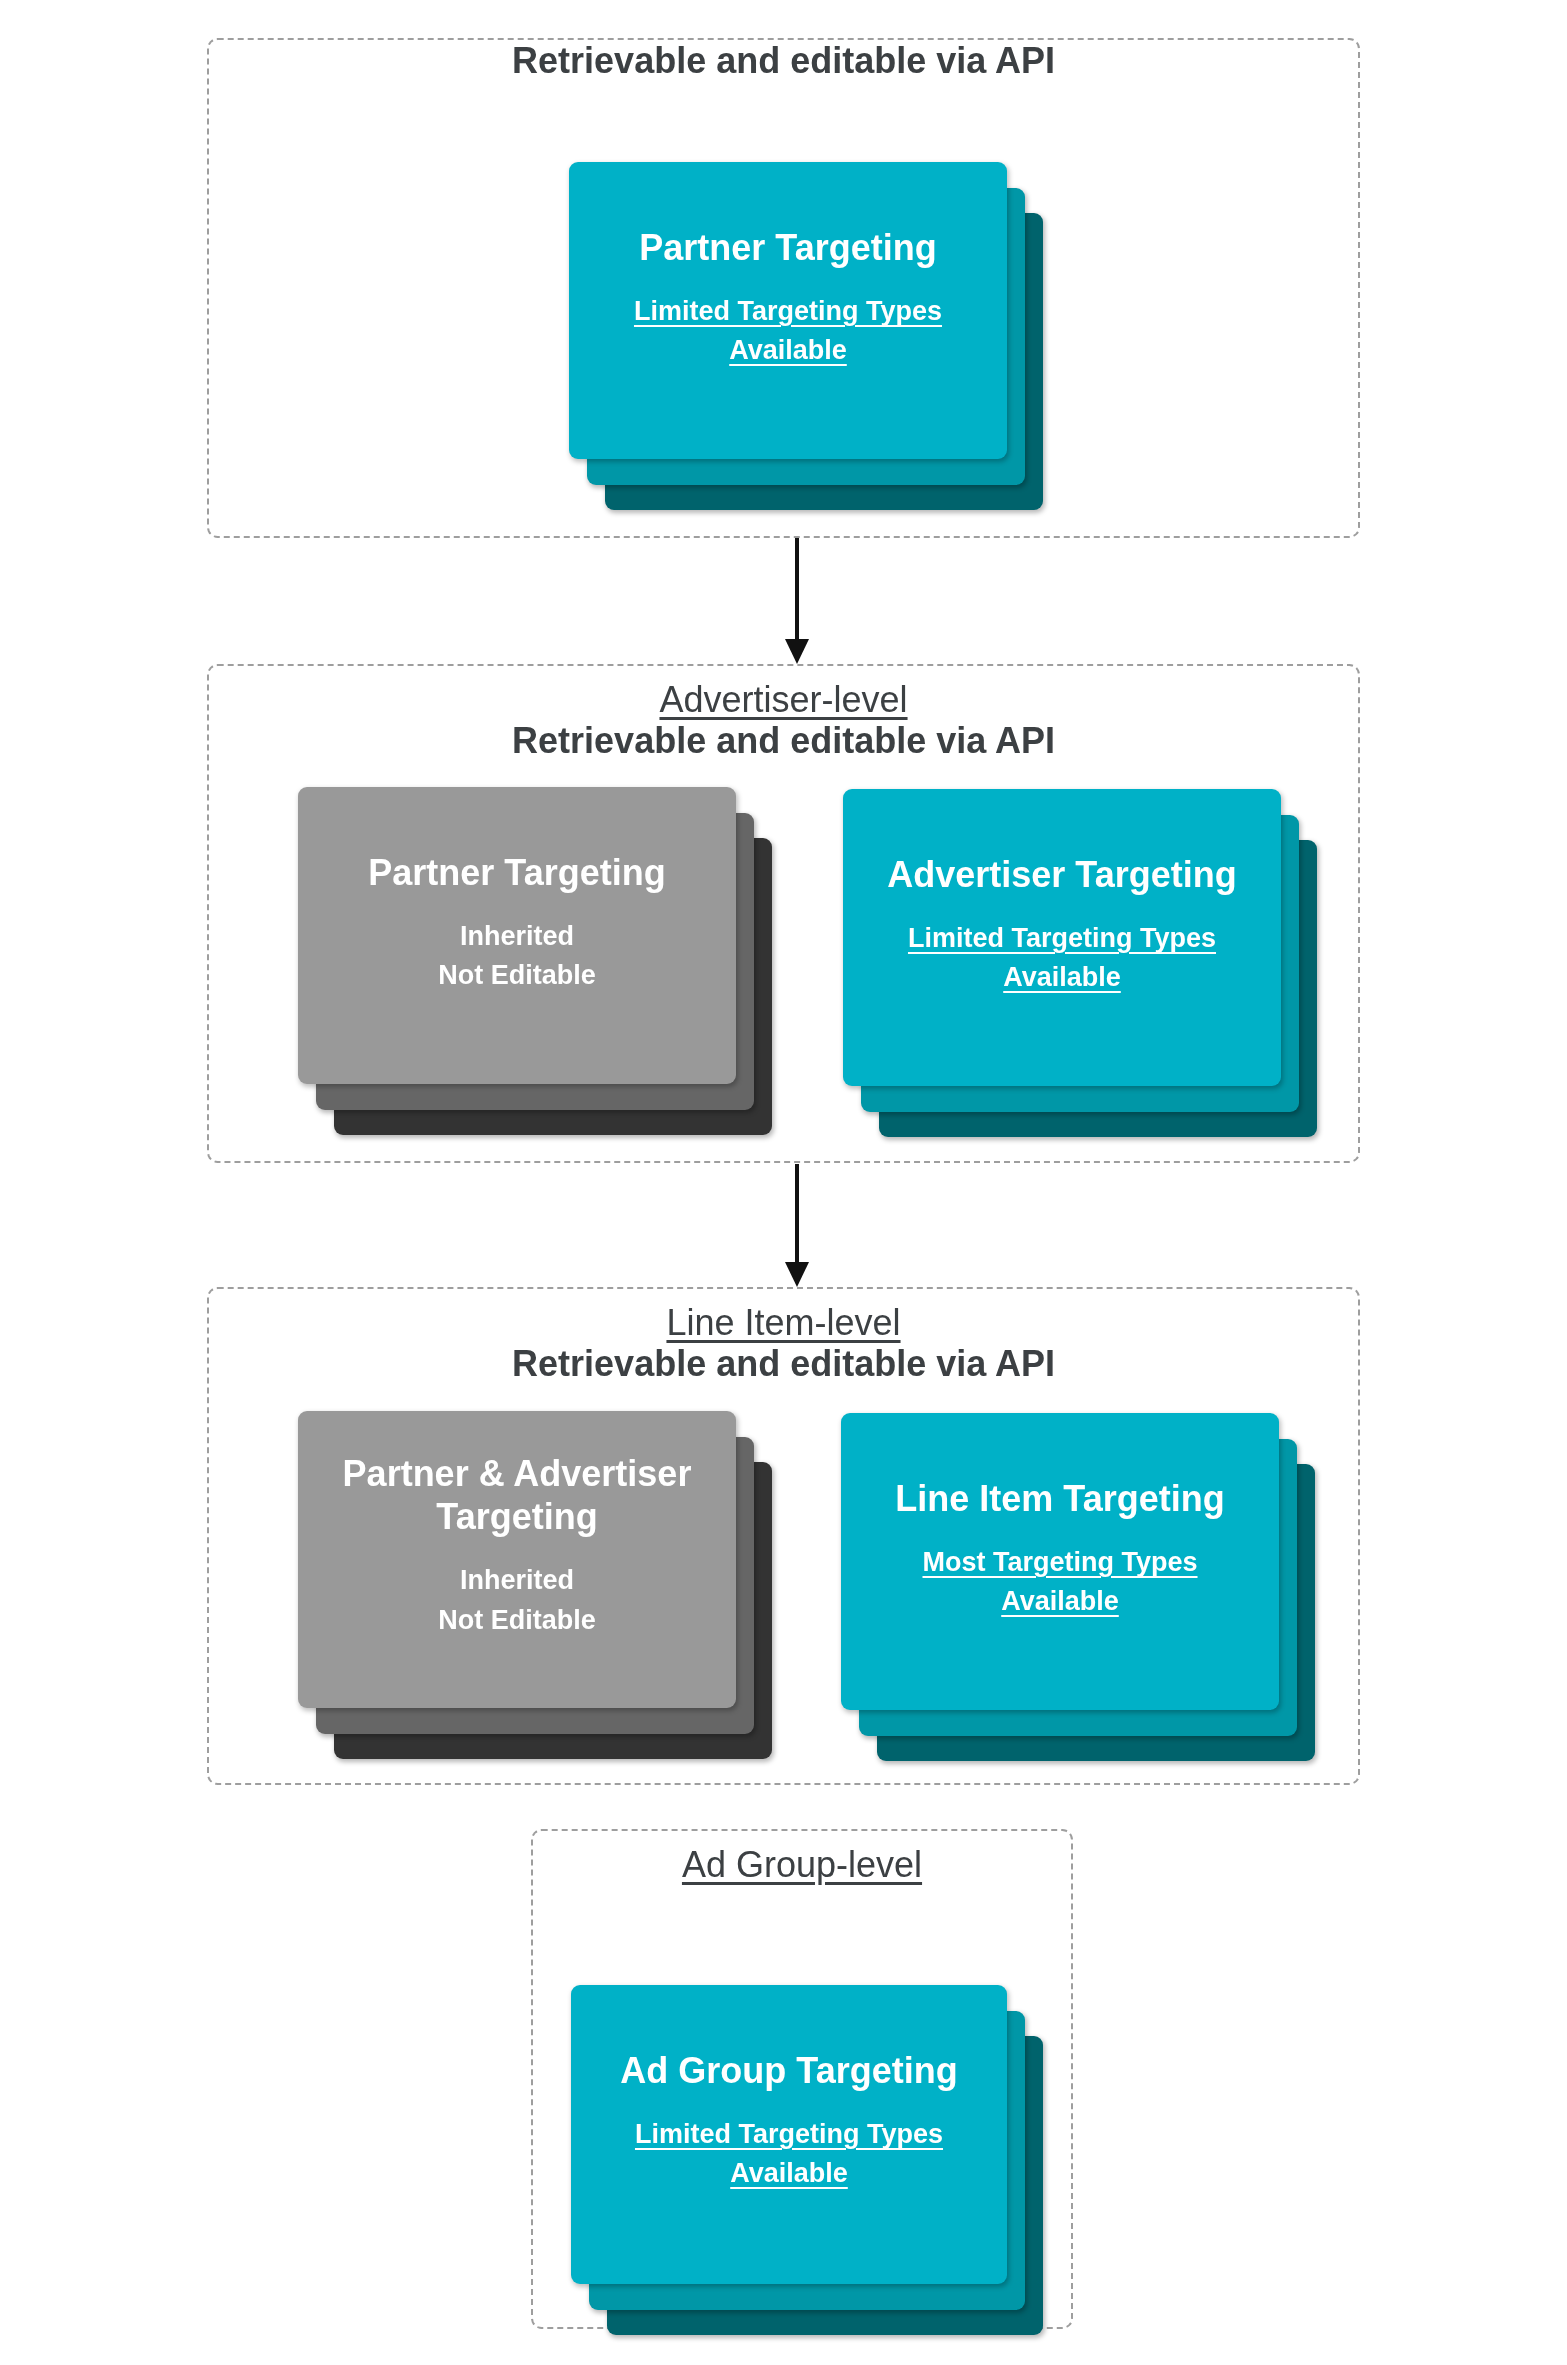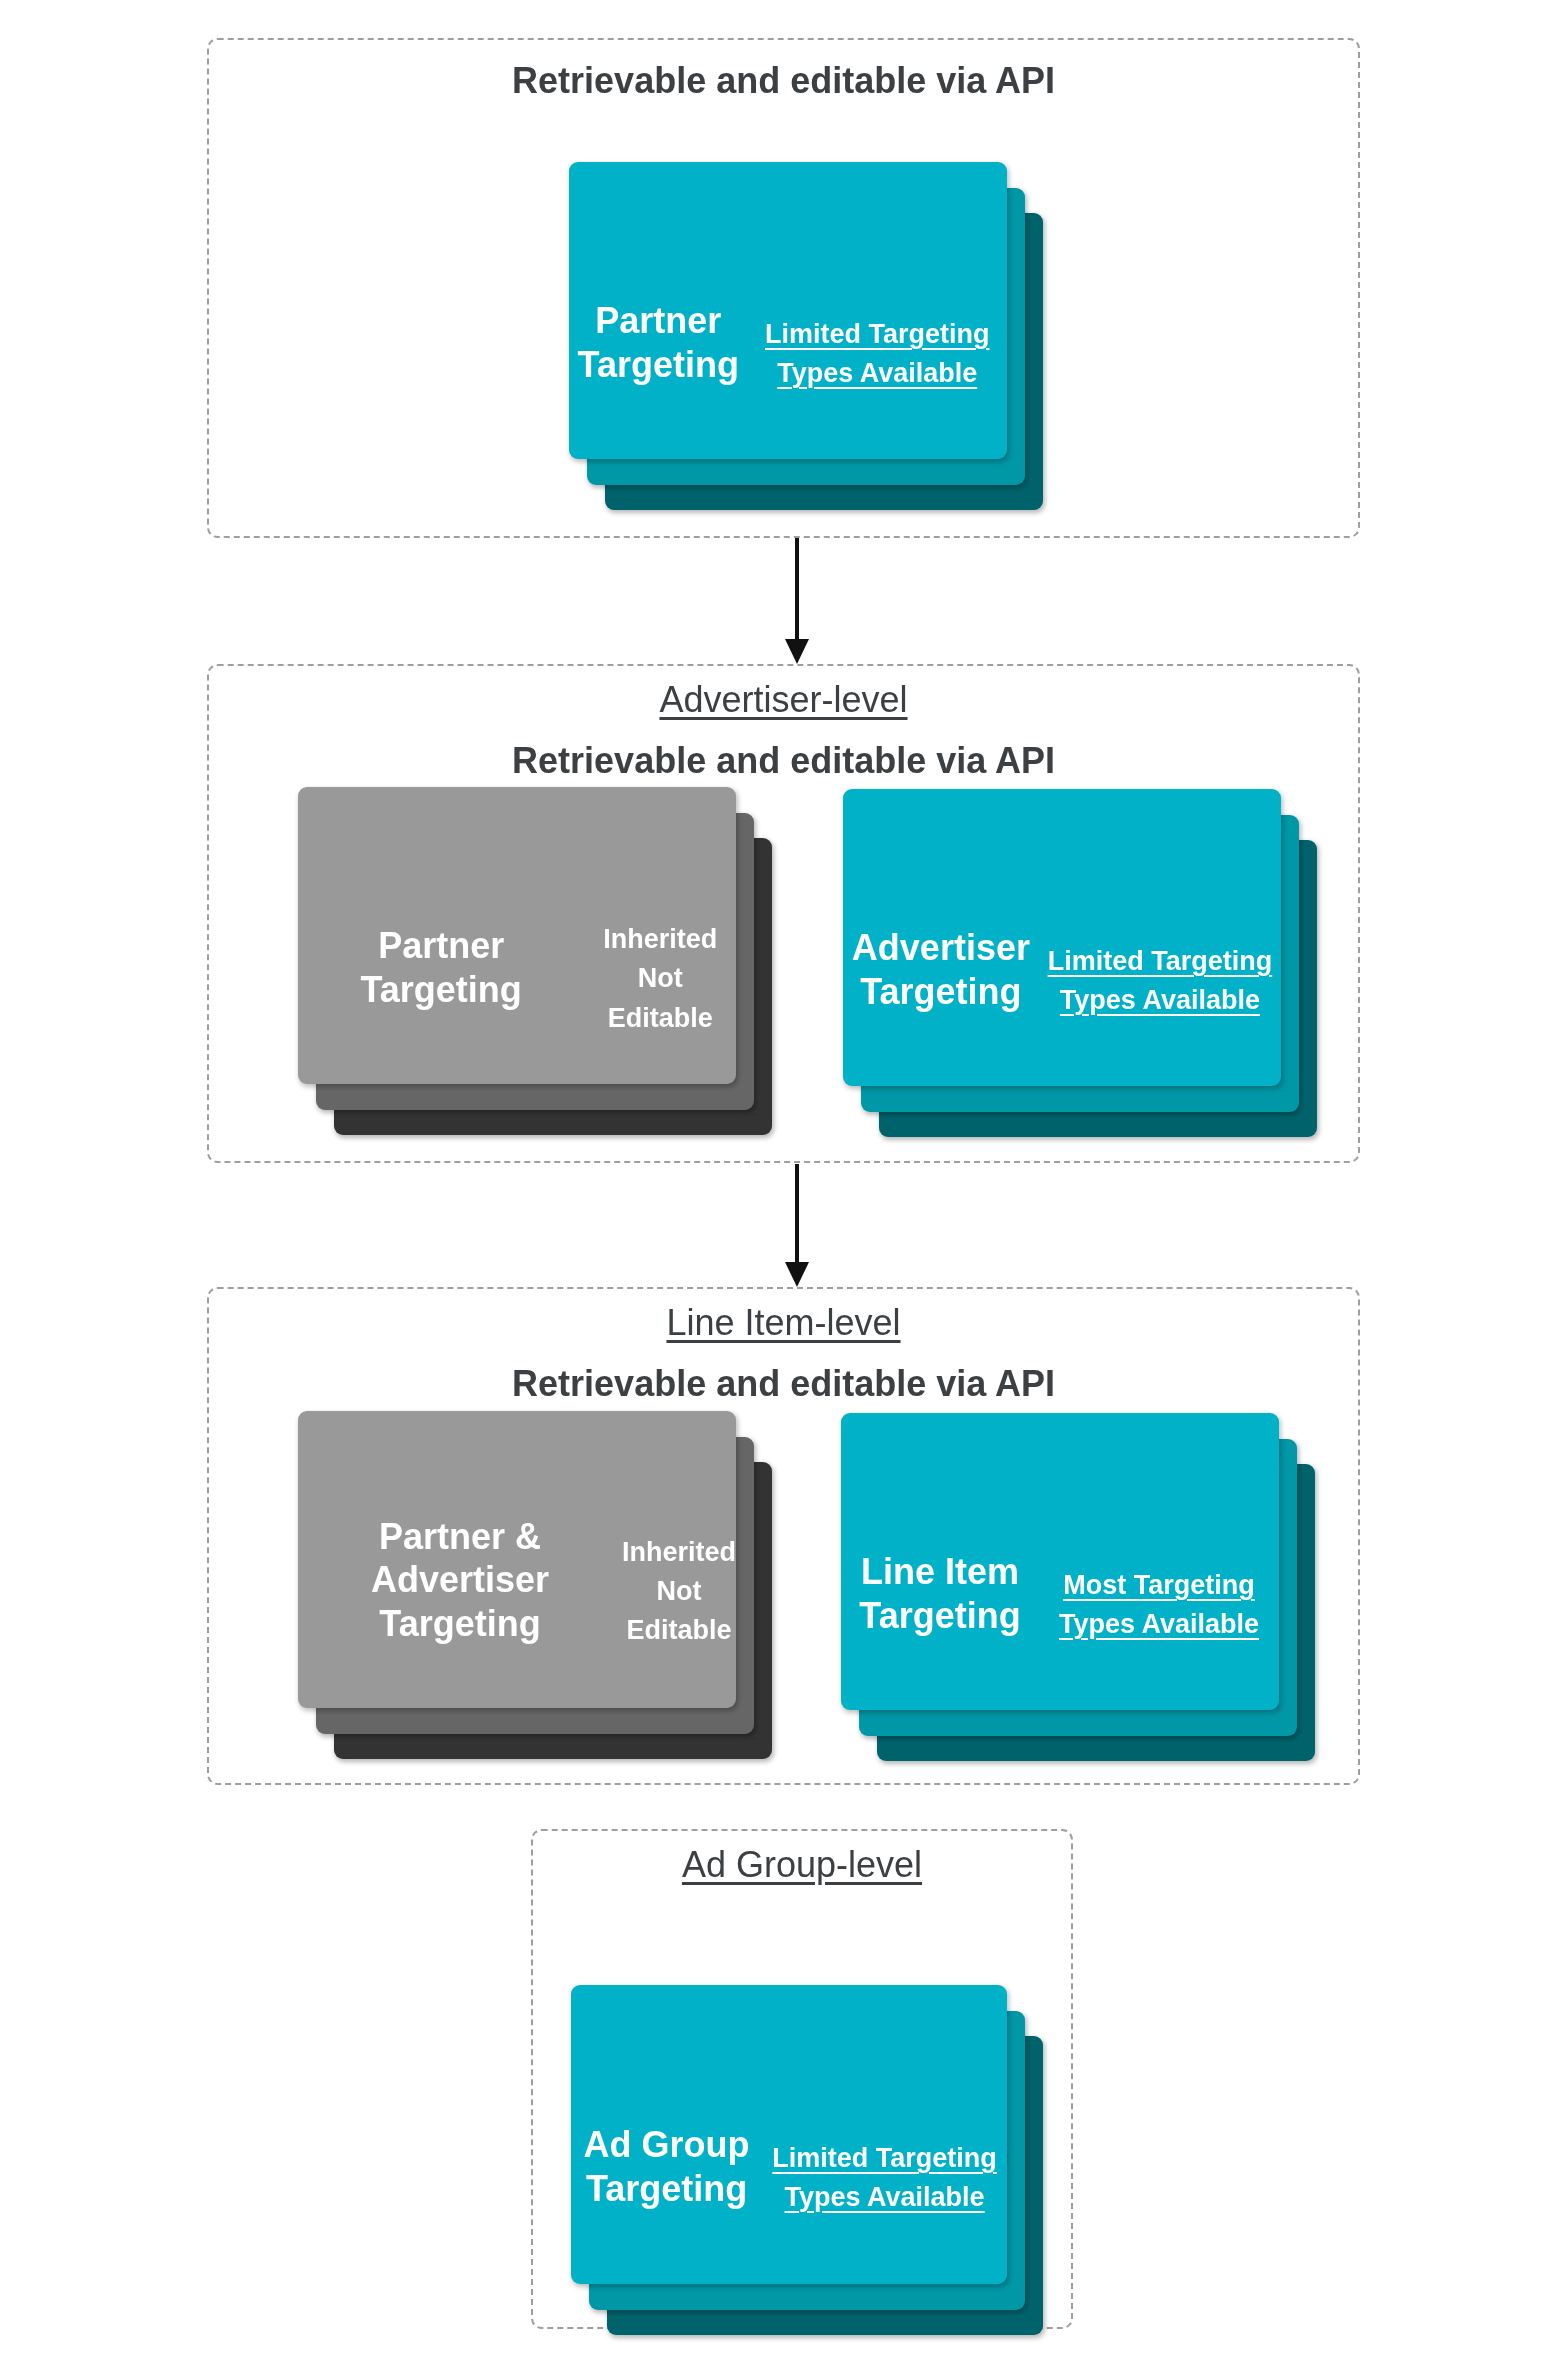--- a/index.html
+++ b/index.html
@@ -28,40 +28,40 @@
   #s4{left:531px; top:1829px; width:542px;  height:500px;}
   .sec-title{
     margin-top:12.5px;
     font-size:36px; line-height:1.15;
     color:var(--text_dark);
     text-decoration:underline;
     text-decoration-thickness:2.7px;
     text-underline-offset:5.4px;
   }
   .sec-sub{
-    margin-top:20px;
+    margin-top:0;
     font-size:36px; line-height:1.15;
     font-weight:bold;
     color:var(--text_dark);
   }
   .sec-sub.red{color:var(--subtitle_red);}
   .stack{position:absolute; width:438px; height:297px;}
   #s4 .stack{width:436px; height:299px;}
   .layer{position:absolute; inset:0; border-radius:9px; box-shadow:1.8px 2.7px 5.4px rgba(0,0,0,.28);}
   .layer.mid {transform:translate(18px,26px);}
   .layer.back{transform:translate(36px,51px);}
   .teal .layer.mid {background:var(--teal_mid);}
   .teal .layer.back{background:var(--teal_back);}
   .gray .layer.mid {background:var(--gray_mid);}
   .gray .layer.back{background:var(--gray_back);}
   .card-front{
     position:absolute; inset:0;
     border-radius:9px;
     box-shadow:1.8px 2.7px 5.4px rgba(0,0,0,.25);
-    display:flex; align-items:center;
+    display:flex; flex-direction:column; align-items:center;
     padding-top:64px;
     text-align:center;
   }
   .teal .card-front{background:var(--teal_front);}
   .gray .card-front{background:var(--gray_front);}
   .card-front.tall-title{padding-top:41px;}
   .card-title{
     font-size:36px; line-height:1.2; font-weight:bold;
     color:var(--card_text); max-width:420px;
   }

